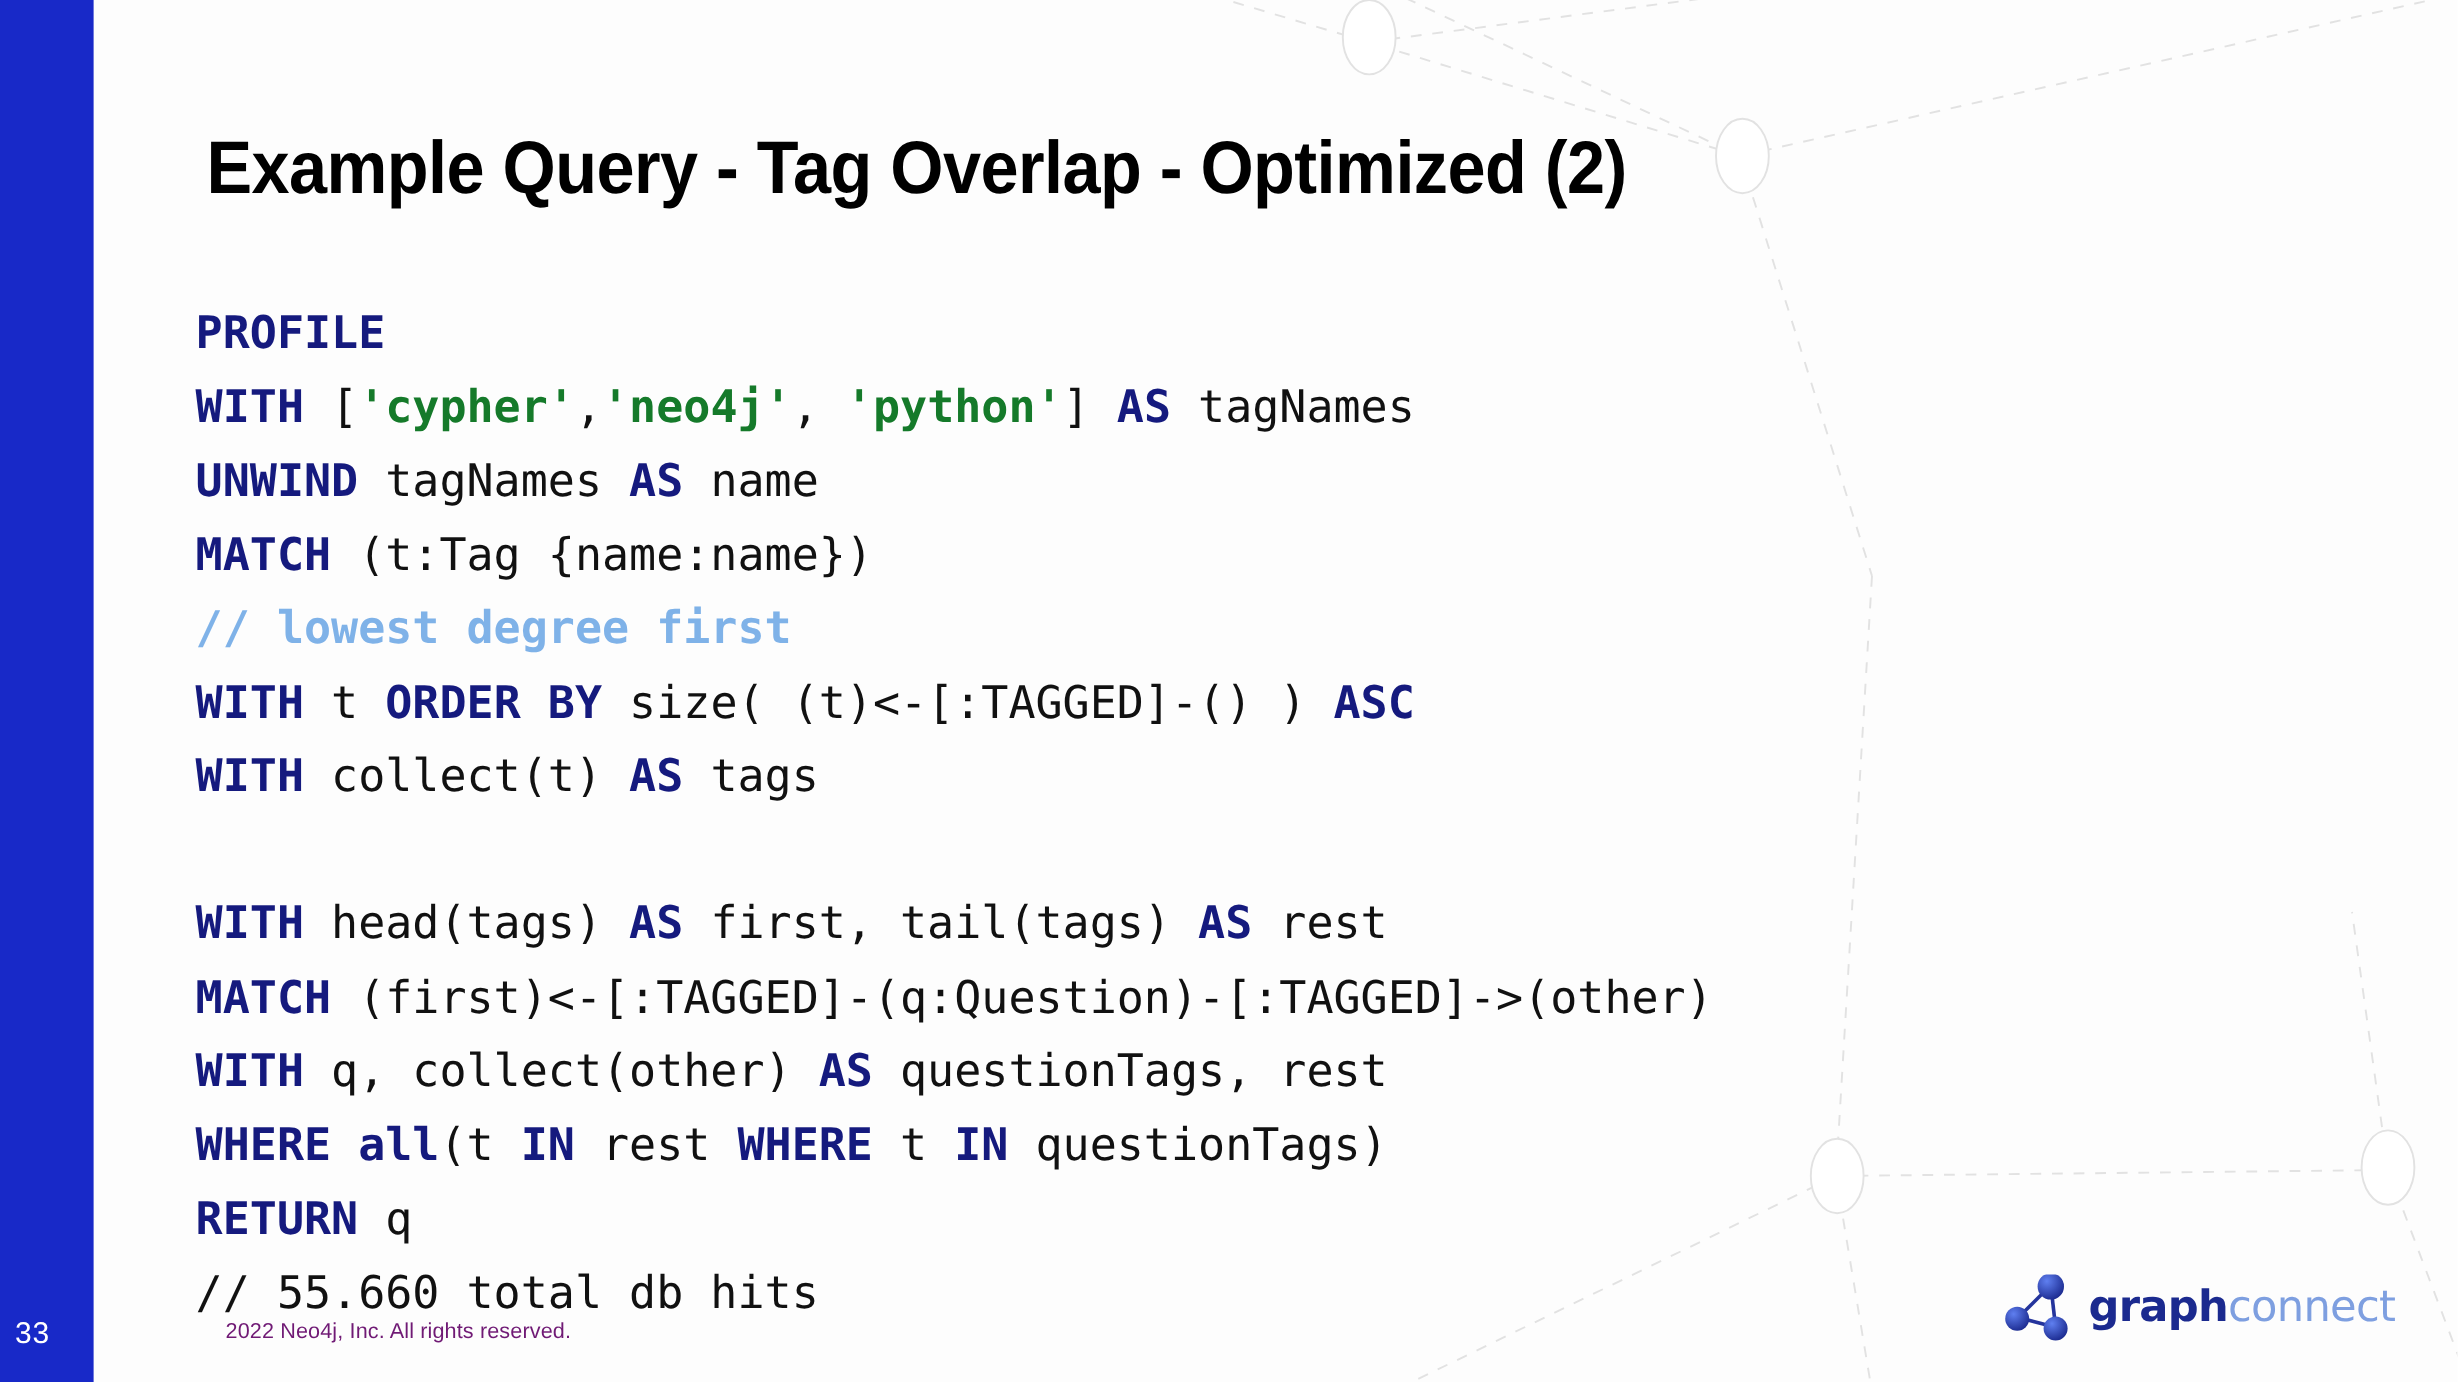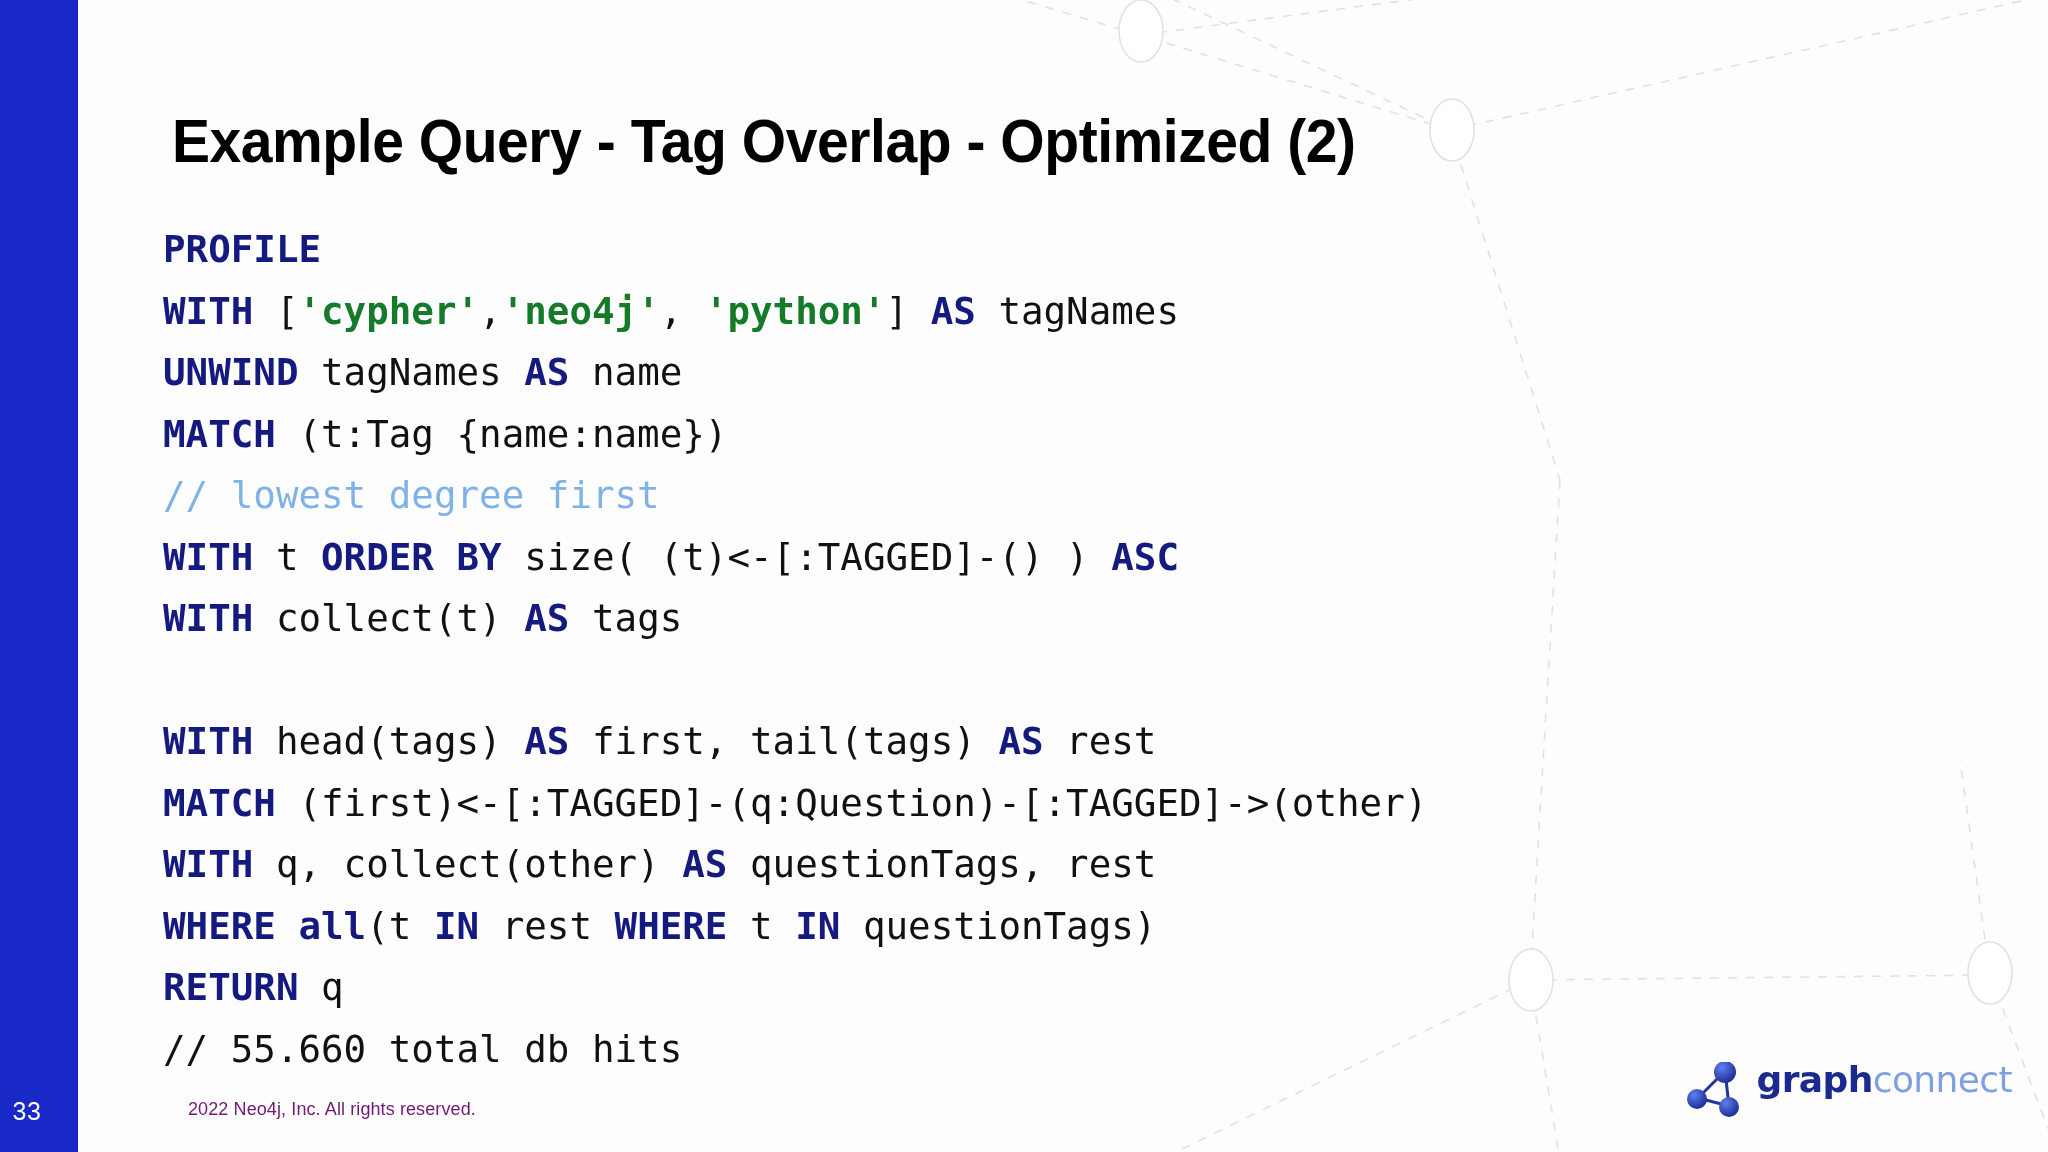--- a/index.html
+++ b/index.html
@@ -67,54 +67,55 @@
     transform: scaleX(0.92);
     transform-origin: left center;
     white-space: nowrap;
     z-index: 3;
   }
 
   
   .code {
     position: absolute;
     left: 163px;
-    top: 219px;
+    top: 247px;
     font-family: "DejaVu Sans Mono", "Liberation Mono", monospace;
     font-size: 37.5px;
     line-height: 61.5px;
     color: #111111;
     white-space: pre;
     z-index: 3;
   }
 
   .code .line { white-space: pre; min-height: 61.5px; }
 
   .kw      { color: #151a7e; font-weight: bold; }
   .str     { color: #157a2a; font-weight: bold; }
-  .cmt     { color: #7fb2e8; }
+  .cmt     { color: #7fb2e8; font-weight: bold; }
   .plain   { color: #111111; }
 
   
   .copyright {
     position: absolute;
     left: 188px;
     bottom: 32px;
     font-size: 18px;
     color: #701a75;
     font-family: "Liberation Sans", sans-serif;
     z-index: 3;
     letter-spacing: 0.1px;
   }
 
   
   .logo {
     position: absolute;
-    right: 36px;
+    right: 52px;
     bottom: 34px;
     display: flex;
+    align-items: center;
     gap: 10px;
     z-index: 3;
   }
   .logo-mark { width: 62px; height: 56px; display: block; }
   .logo-text {
     font-family: "DejaVu Sans", sans-serif;
     font-size: 36px;
     letter-spacing: -0.6px;
     line-height: 1;
     white-space: nowrap;

